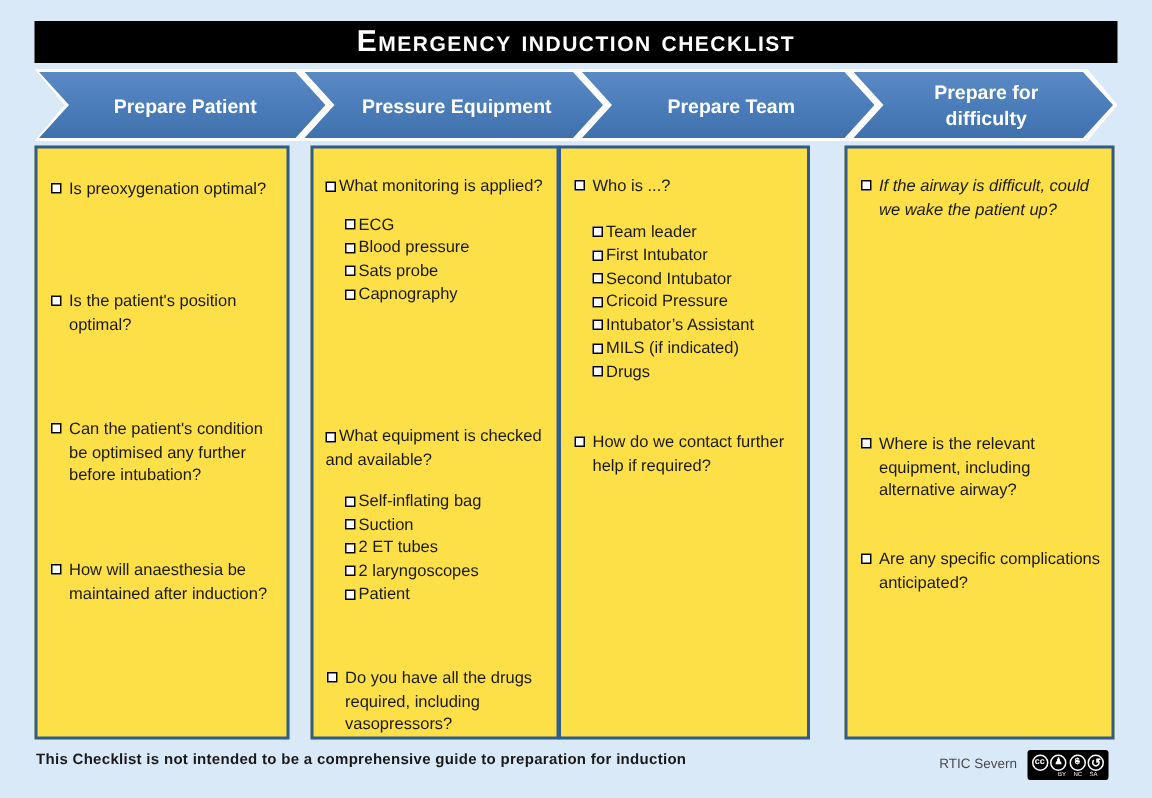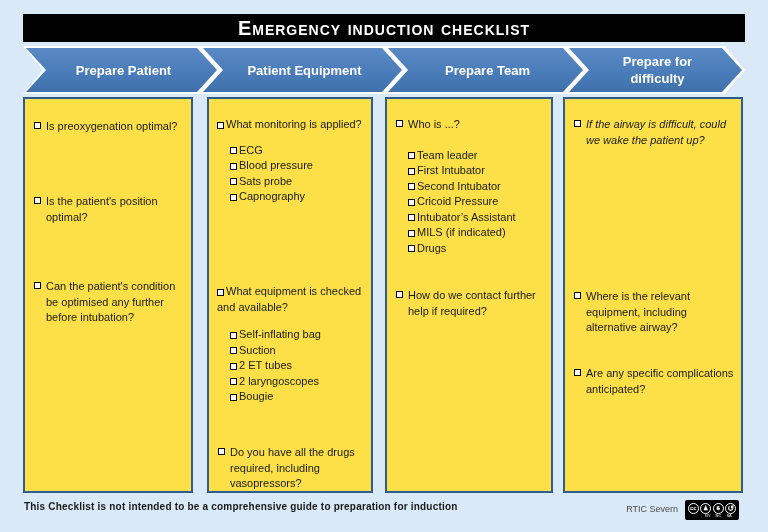--- a/index.html
+++ b/index.html
@@ -83,21 +83,21 @@
     <div class="chev-blue"></div>
     <div class="label">
       <div>Prepare Patient</div>
       <div></div>
     </div>
   </div>
   <div class="banner" style="left:200px; width:205px;">
     <div class="chev-white"></div>
     <div class="chev-blue"></div>
     <div class="label">
-      <div>Patient Equipment</div>
+      <div>Pressure Equipment</div>
       <div></div>
     </div>
   </div>
   <div class="banner" style="left:385px; width:201px;">
     <div class="chev-white"></div>
     <div class="chev-blue"></div>
     <div class="label">
       <div>Prepare Team</div>
       <div></div>
     </div>
@@ -121,20 +121,26 @@
     <div class="group" style="top:95px;">
       <div class="q-hang">
           <span class="cb"></span>
           <span>Is the patient's position optimal?</span>
         </div>
     </div>
     <div class="group" style="top:180px;">
       <div class="q-hang">
           <span class="cb"></span>
           <span>Can the patient's condition be optimised any further before intubation?</span>
+        </div>
+    </div>
+    <div class="group" style="top:274px;">
+      <div class="q-hang">
+          <span class="cb"></span>
+          <span>How will anaesthesia be maintained after induction?</span>
         </div>
     </div>
   </div>
 
   <div class="col" style="left:207px; width:166px;">
     <div class="group" style="top:18px;">
       <div class="q-inline"><span class="cb"></span><span>What monitoring is applied?</span></div>
       <ul class="subs mt10">
         <li><span class="cb"></span><span>ECG</span></li>
         <li><span class="cb"></span><span>Blood pressure</span></li>
@@ -142,32 +148,32 @@
         <li><span class="cb"></span><span>Capnography</span></li>
       </ul>
     </div>
     <div class="group" style="top:185px;">
       <div class="q-inline"><span class="cb"></span><span>What equipment is checked and available?</span></div>
       <ul class="subs mt12">
         <li><span class="cb"></span><span>Self-inflating bag</span></li>
         <li><span class="cb"></span><span>Suction</span></li>
         <li><span class="cb"></span><span>2 ET tubes</span></li>
         <li><span class="cb"></span><span>2 laryngoscopes</span></li>
-        <li><span class="cb"></span><span>Bougie</span></li>
+        <li><span class="cb"></span><span>Patient</span></li>
       </ul>
     </div>
     <div class="group" style="top:346px;">
       <div class="q-hang">
           <span class="cb"></span>
           <span>Do you have all the drugs required, including vasopressors?</span>
         </div>
     </div>
   </div>
 
-  <div class="col" style="left:385px; width:168px;">
+  <div class="col" style="left:372px; width:168px;">
     <div class="group" style="top:18px;">
       <div class="q-hang">
           <span class="cb"></span>
           <span>Who is ...?</span>
         </div>
       <ul class="subs mt15">
         <li><span class="cb"></span><span>Team leader</span></li>
         <li><span class="cb"></span><span>First Intubator</span></li>
         <li><span class="cb"></span><span>Second Intubator</span></li>
         <li><span class="cb"></span><span>Cricoid Pressure</span></li>

